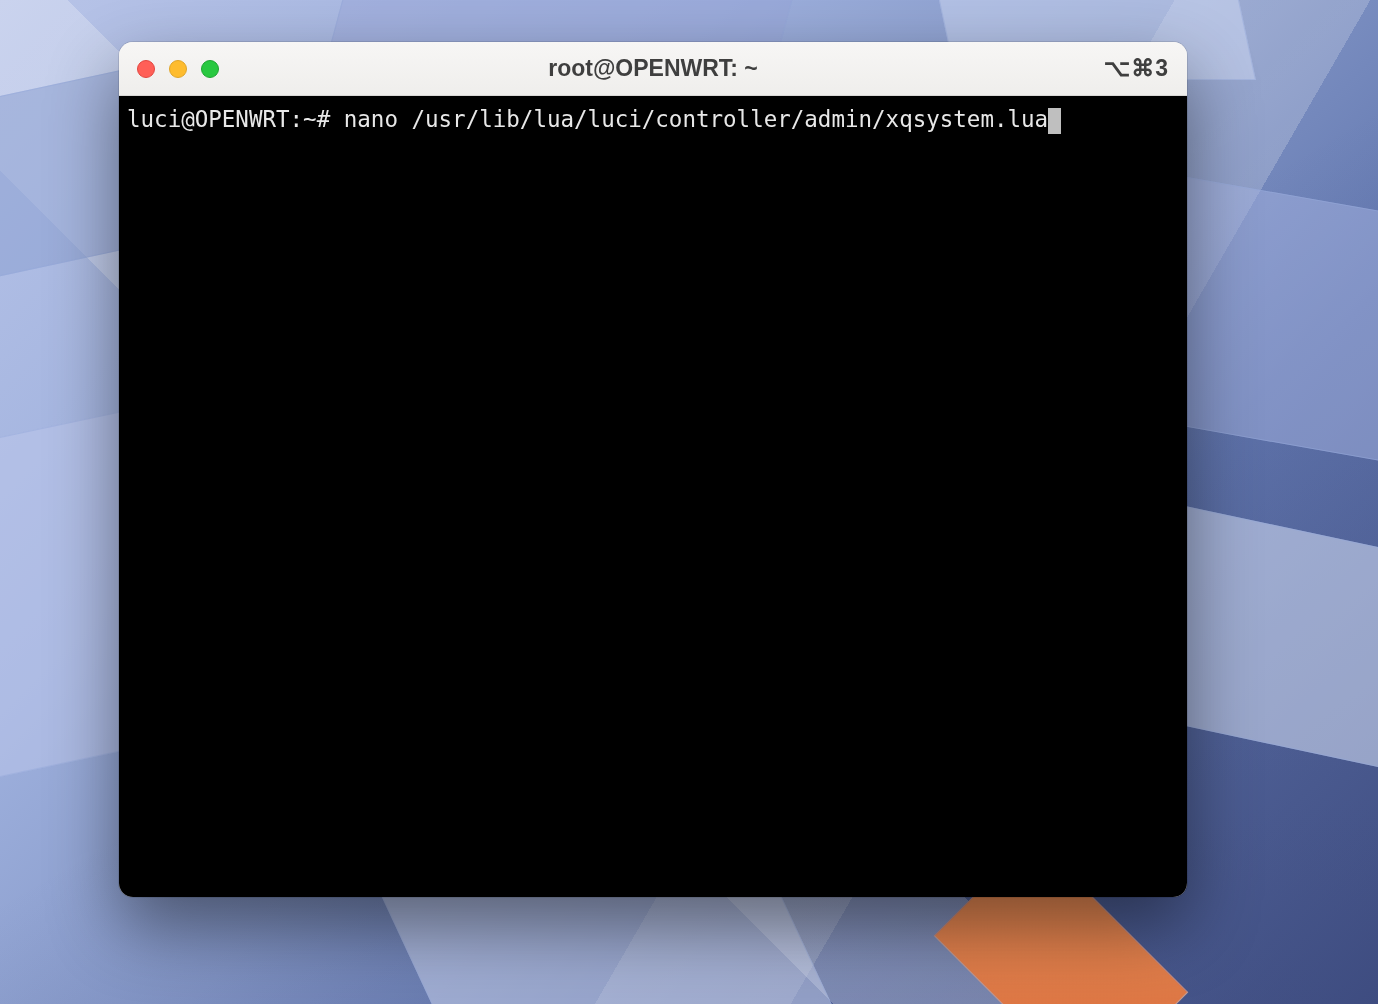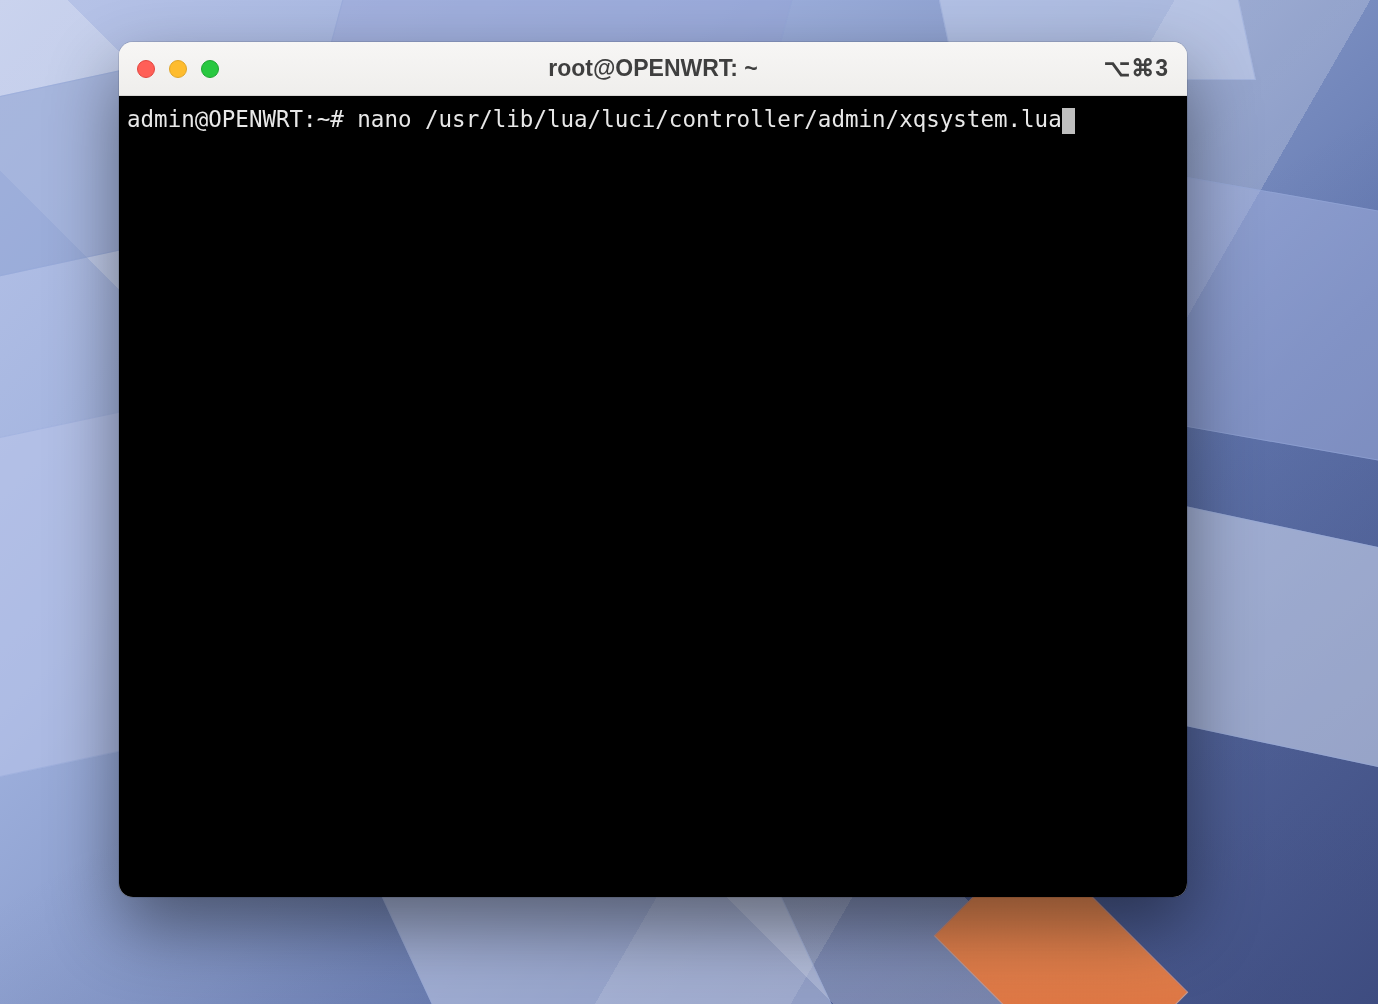--- a/index.html
+++ b/index.html
@@ -148,15 +148,15 @@
   <div class="titlebar">
     <div class="traffic-lights">
       <div class="traffic-light tl-close"></div>
       <div class="traffic-light tl-min"></div>
       <div class="traffic-light tl-max"></div>
     </div>
     <div class="window-title">root@OPENWRT: ~</div>
     <div class="titlebar-right">⌥⌘3</div>
   </div>
 
-  <div class="terminal-body"><span>admin@OPENWRT:~#</span> <span>nano /usr/lib/lua/luci/controller/admin/xqsystem.lua</span><span class="cursor-block"></span></div>
+  <div class="terminal-body"><span>luci@OPENWRT:~#</span> <span>nano /usr/lib/lua/luci/controller/admin/xqsystem.lua</span><span class="cursor-block"></span></div>
 
 </div>
 
 </body></html>

